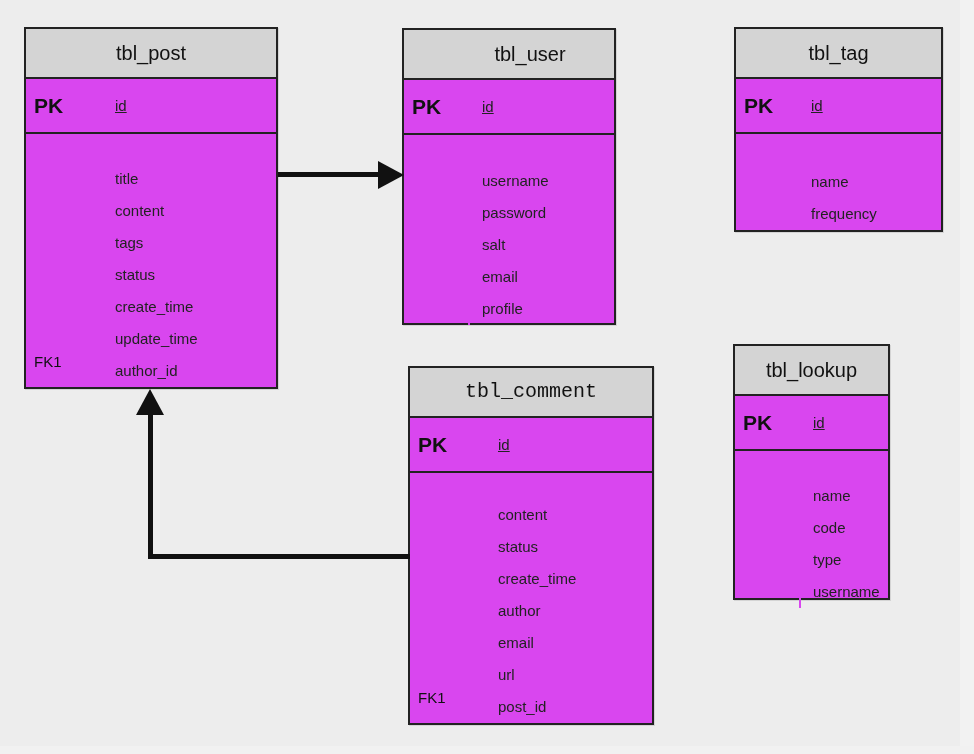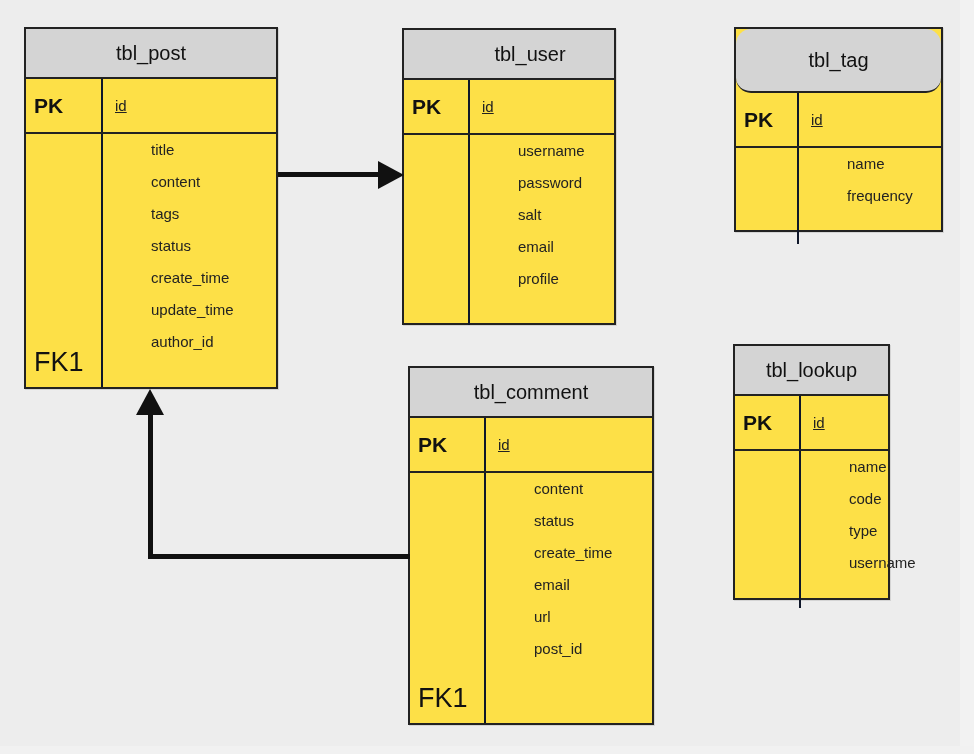--- a/index.html
+++ b/index.html
@@ -31,21 +31,21 @@
     bottom: 0;
     width: 974px;
     height: 8px;
     background: #f1f1f1;
   }
 
   .entity {
     position: absolute;
     box-sizing: border-box;
     border: 2px solid #222222;
-    background: #fde047;
+    background: #d946ef;
     box-shadow: 1px 1px 0 rgba(0,0,0,0.10);
   }
   .entity-title {
     box-sizing: border-box;
     background: #d4d4d4;
     border-bottom: 2px solid #222222;
     text-align: center;
     font-size: 20px;
     color: #111111;
     line-height: 1;
@@ -56,54 +56,53 @@
   .entity-section {
     box-sizing: border-box;
     display: flex;
     position: relative;
   }
   .section-pk {
     border-bottom: 2px solid #222222;
   }
   .key-col {
     box-sizing: border-box;
-    border-right: 2px solid #0f172a;
+    border-right: 2px solid #d946ef;
     flex: 0 0 auto;
     display: flex;
     flex-direction: column;
     justify-content: flex-end;
     padding-bottom: 9px;
     padding-left: 8px;
   }
   .section-pk .key-col {
     justify-content: center;
     padding-bottom: 0;
   }
   .attr-col {
     box-sizing: border-box;
     flex: 1 1 auto;
     display: flex;
     flex-direction: column;
     justify-content: center;
     padding-left: 12px;
   }
   .section-body .attr-col {
-    justify-content: flex-start;
-    margin-left: 36px;
+    justify-content: flex-end;
   }
   .key-label {
     font-size: 21px;
     font-weight: bold;
     color: #111111;
     line-height: 32px;
     white-space: nowrap;
   }
   .key-label.fk {
     font-weight: normal;
-    font-size: 27px;
+    font-size: 15px;
   }
   .attr {
     font-size: 15px;
     color: #222222;
     line-height: 32px;
     white-space: nowrap;
   }
   .attr.pk-attr {
     text-decoration: underline;
     font-weight: normal;
@@ -181,56 +180,57 @@
         <span class="attr">username</span>
         <span class="attr">password</span>
         <span class="attr">salt</span>
         <span class="attr">email</span>
         <span class="attr">profile</span>
       </div>
     </div>
   </div>
 
   <div class="entity" style="left:734px; top:27px; width:209px; height:205px;">
-    <div class="entity-title" style="height:64px;border-radius:15px;">tbl_tag</div>
+    <div class="entity-title" style="height:50px;">tbl_tag</div>
     <div class="entity-section section-pk" style="height:55px;">
       <div class="key-col" style="width:63px;">
         <span class="key-label">PK</span>
       </div>
       <div class="attr-col">
         <span class="attr pk-attr">id</span>
       </div>
     </div>
     <div class="entity-section section-body" style="height:96px;">
       <div class="key-col" style="width:63px;"></div>
       <div class="attr-col">
         <span class="attr">name</span>
         <span class="attr">frequency</span>
       </div>
     </div>
   </div>
 
   <div class="entity" style="left:408px; top:366px; width:246px; height:359px;">
-    <div class="entity-title" style="height:50px;">tbl_comment</div>
+    <div class="entity-title" style="height:50px;font-family:Liberation Mono, monospace;">tbl_comment</div>
     <div class="entity-section section-pk" style="height:55px;">
       <div class="key-col" style="width:76px;">
         <span class="key-label">PK</span>
       </div>
       <div class="attr-col">
         <span class="attr pk-attr">id</span>
       </div>
     </div>
     <div class="entity-section section-body" style="height:250px;">
       <div class="key-col" style="width:76px;">
         <span class="key-label fk">FK1</span>
       </div>
       <div class="attr-col">
         <span class="attr">content</span>
         <span class="attr">status</span>
         <span class="attr">create_time</span>
+        <span class="attr">author</span>
         <span class="attr">email</span>
         <span class="attr">url</span>
         <span class="attr">post_id</span>
       </div>
     </div>
   </div>
 
   <div class="entity" style="left:733px; top:344px; width:157px; height:256px;">
     <div class="entity-title" style="height:50px;">tbl_lookup</div>
     <div class="entity-section section-pk" style="height:55px;">

